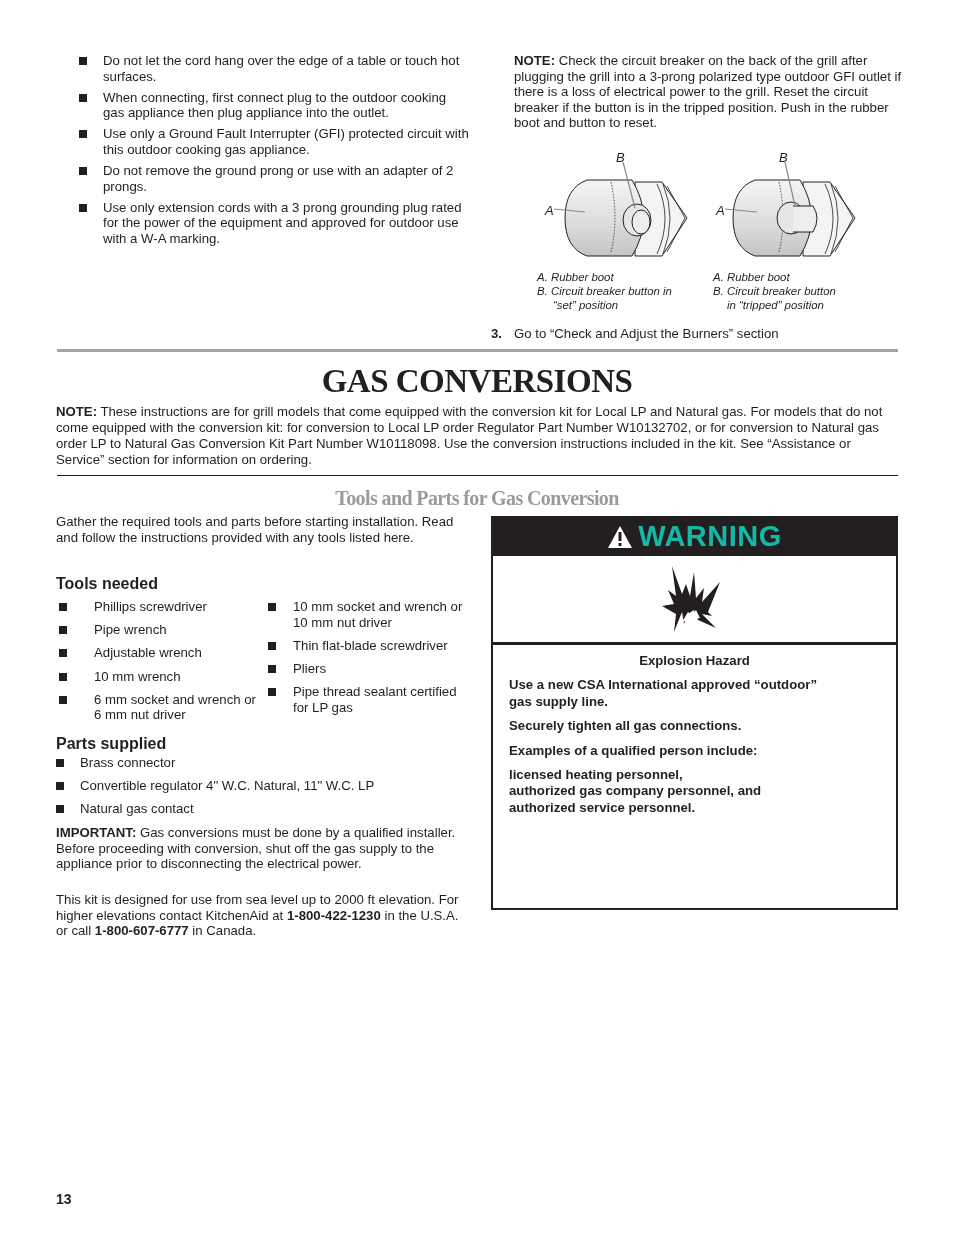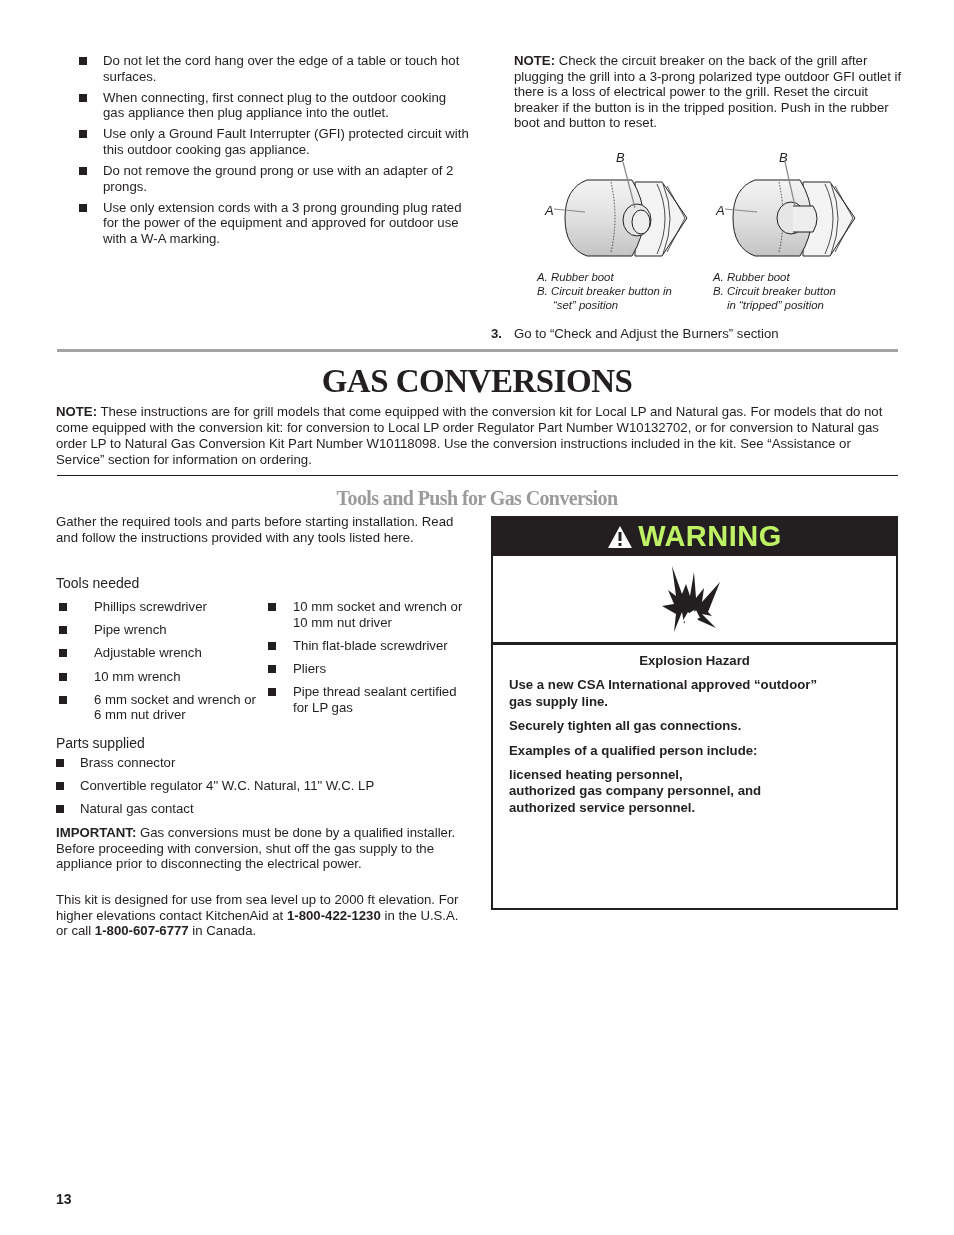--- a/index.html
+++ b/index.html
@@ -43,40 +43,40 @@
     #note-main { left: 56px; top: 404px; width: 846px; font-size: 13.2px; line-height: 16px; }
     .rule-black { position: absolute; left: 57px; width: 841px; height: 1px; background: #231f20; top: 475px; }
 
     #subtitle {
       left: 0; width: 954px; top: 486px; text-align: center;
       font-family: "Liberation Serif", serif; font-weight: bold;
       font-size: 20px; line-height: 24px; color: #9a9a9a; letter-spacing: -0.6px;
     }
 
     #intro { left: 56px; top: 514px; width: 405px; }
-    .subhead { position: absolute; font-weight: normal; font-size: 14px; }
+    .subhead { position: absolute; font-weight: bold; font-size: 16px; }
 
     #tools-col1 { left: 59px; top: 599px; width: 200px; }
     #tools-col1 li { padding-left: 35px; margin-bottom: 7.6px; }
     #tools-col2 { left: 268px; top: 599px; width: 200px; }
     #tools-col2 li { padding-left: 25px; margin-bottom: 7.6px; }
 
     #parts-list { left: 56px; top: 755px; width: 410px; }
     #parts-list li { padding-left: 24px; margin-bottom: 7.6px; }
 
     #important { left: 56px; top: 825px; width: 410px; }
     #kit-note { left: 56px; top: 892px; width: 410px; }
 
     
     #warning {
       left: 491px; top: 516px; width: 407px; height: 394px;
       border: 2.5px solid #231f20; background: #fff;
     }
     #warning .head {
-      height: 38px; background: #231f20; color: #bef264;
+      height: 38px; background: #231f20; color: #14b8a6;
       display: flex; align-items: center; justify-content: center;
       font-weight: bold; font-size: 29px; letter-spacing: 0.5px;
     }
     #warning .head svg { margin-right: 5px; }
     #warning .pict {
       height: 89px; border-bottom: 3px solid #231f20; border-left: 0;
       display: flex; align-items: center; justify-content: center;
       margin: 0 0 0 0;
     }
     #warning .body { padding: 8px 16px 0 16px; font-weight: bold; font-size: 13.2px; line-height: 16.4px; }
@@ -166,21 +166,21 @@
 </div>
 
 <div class="rule-gray"></div>
 
 <h1 id="title" class="abs">GAS CONVERSIONS</h1>
 
 <p id="note-main" class="abs"><b>NOTE:</b><span> These instructions are for grill models that come equipped with the conversion kit for Local LP and Natural gas. For models that do not come equipped with the conversion kit: for conversion to Local LP order Regulator Part Number W10132702, or for conversion to Natural gas order LP to Natural Gas Conversion Kit Part Number W10118098. Use the conversion instructions included in the kit. See “Assistance or Service” section for information on ordering.</span></p>
 
 <div class="rule-black"></div>
 
-<h2 id="subtitle" class="abs">Tools and Push for Gas Conversion</h2>
+<h2 id="subtitle" class="abs">Tools and Parts for Gas Conversion</h2>
 
 <p id="intro" class="abs">Gather the required tools and parts before starting installation. Read and follow the instructions provided with any tools listed here.</p>
 
 <div class="subhead" style="left:56px; top:576px;">Tools needed</div>
 
 <ul id="tools-col1" class="abs bullets">
   <li><span class="sq"></span><span>Phillips screwdriver</span></li>
   <li><span class="sq"></span><span>Pipe wrench</span></li>
   <li><span class="sq"></span><span>Adjustable wrench</span></li>
   <li><span class="sq"></span><span>10 mm wrench</span></li>

